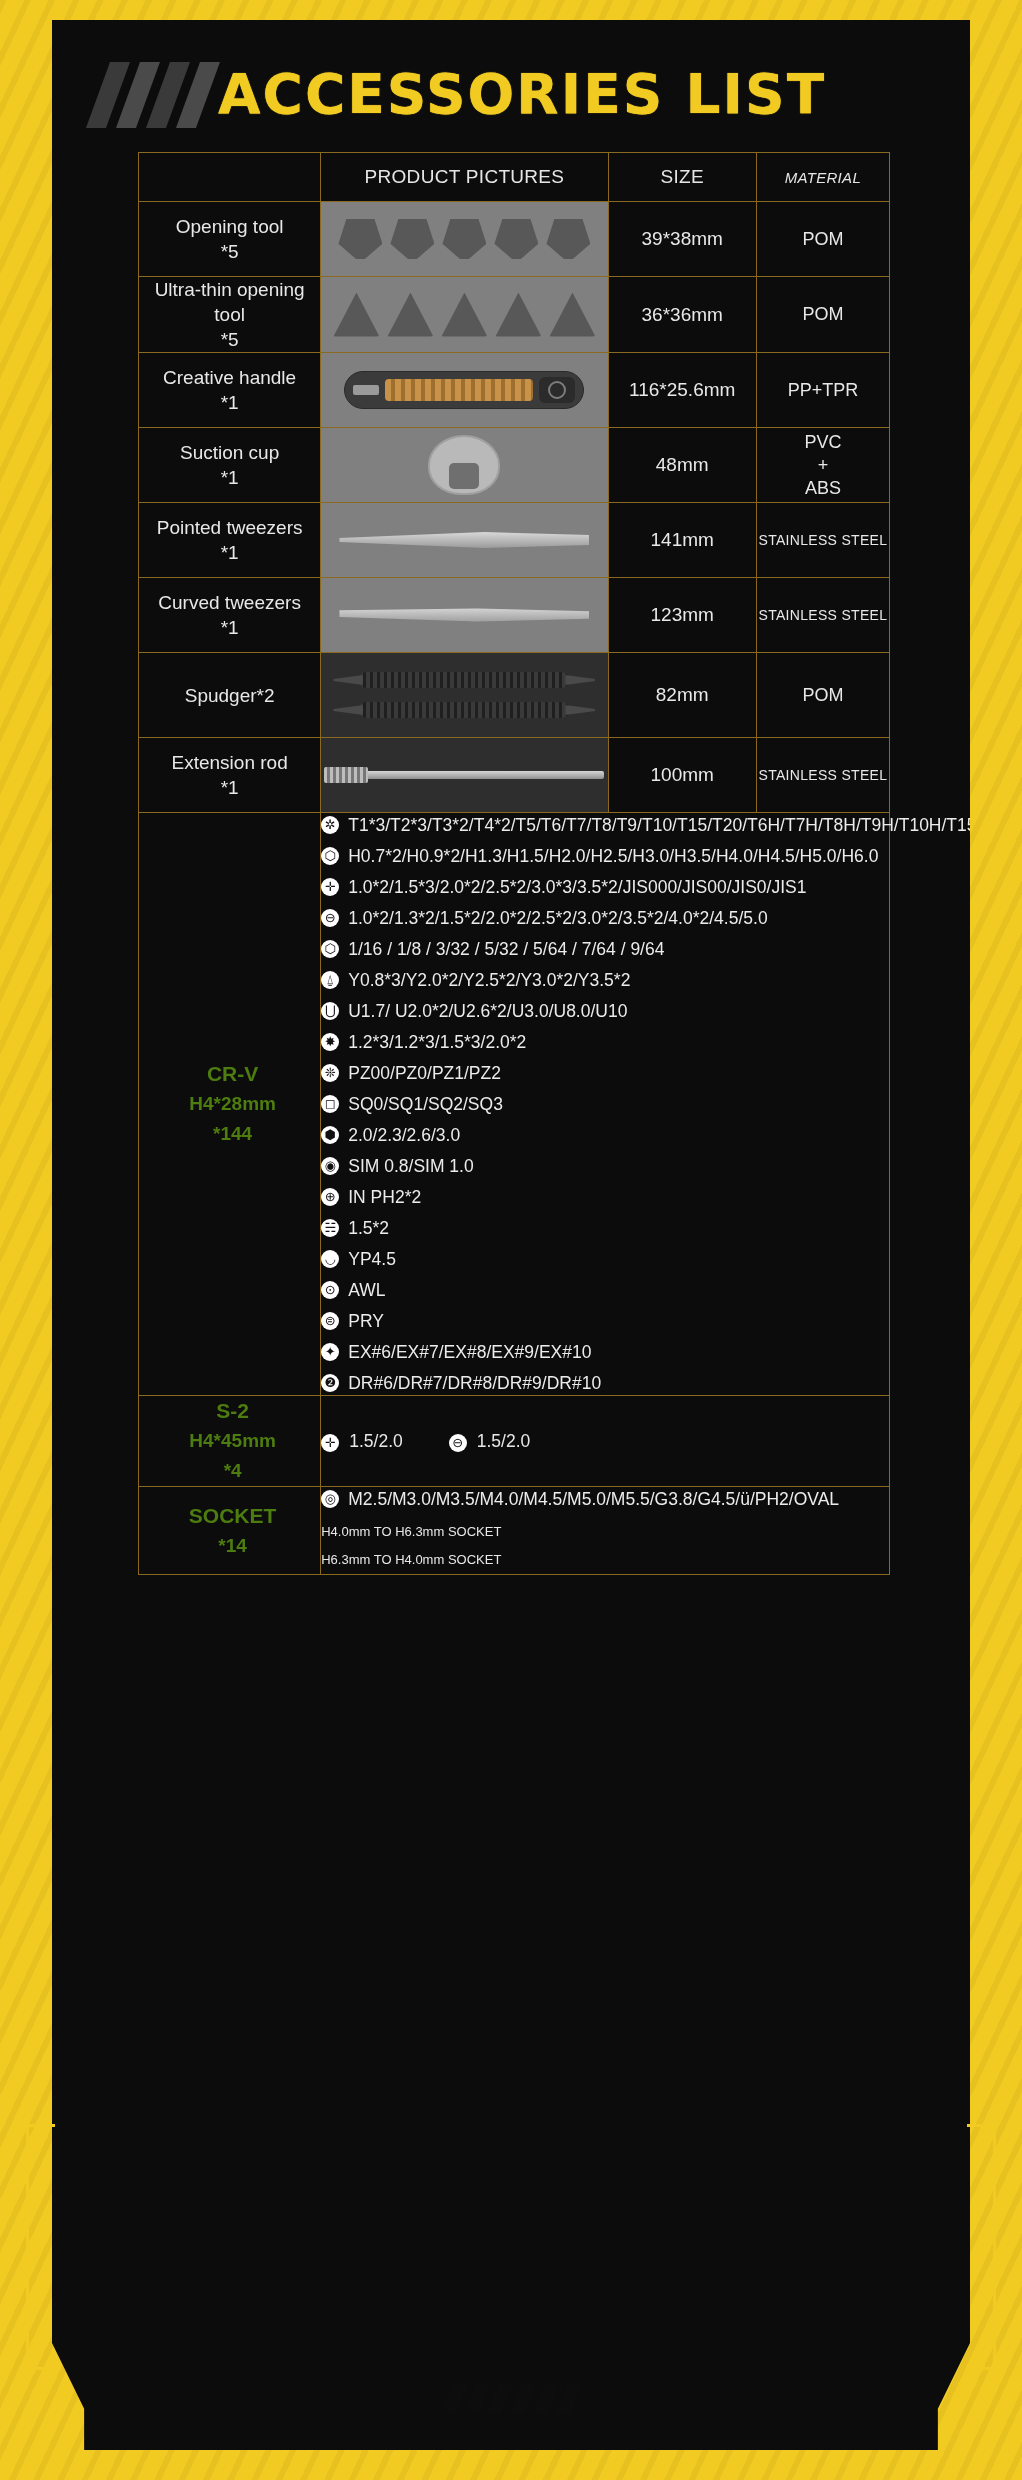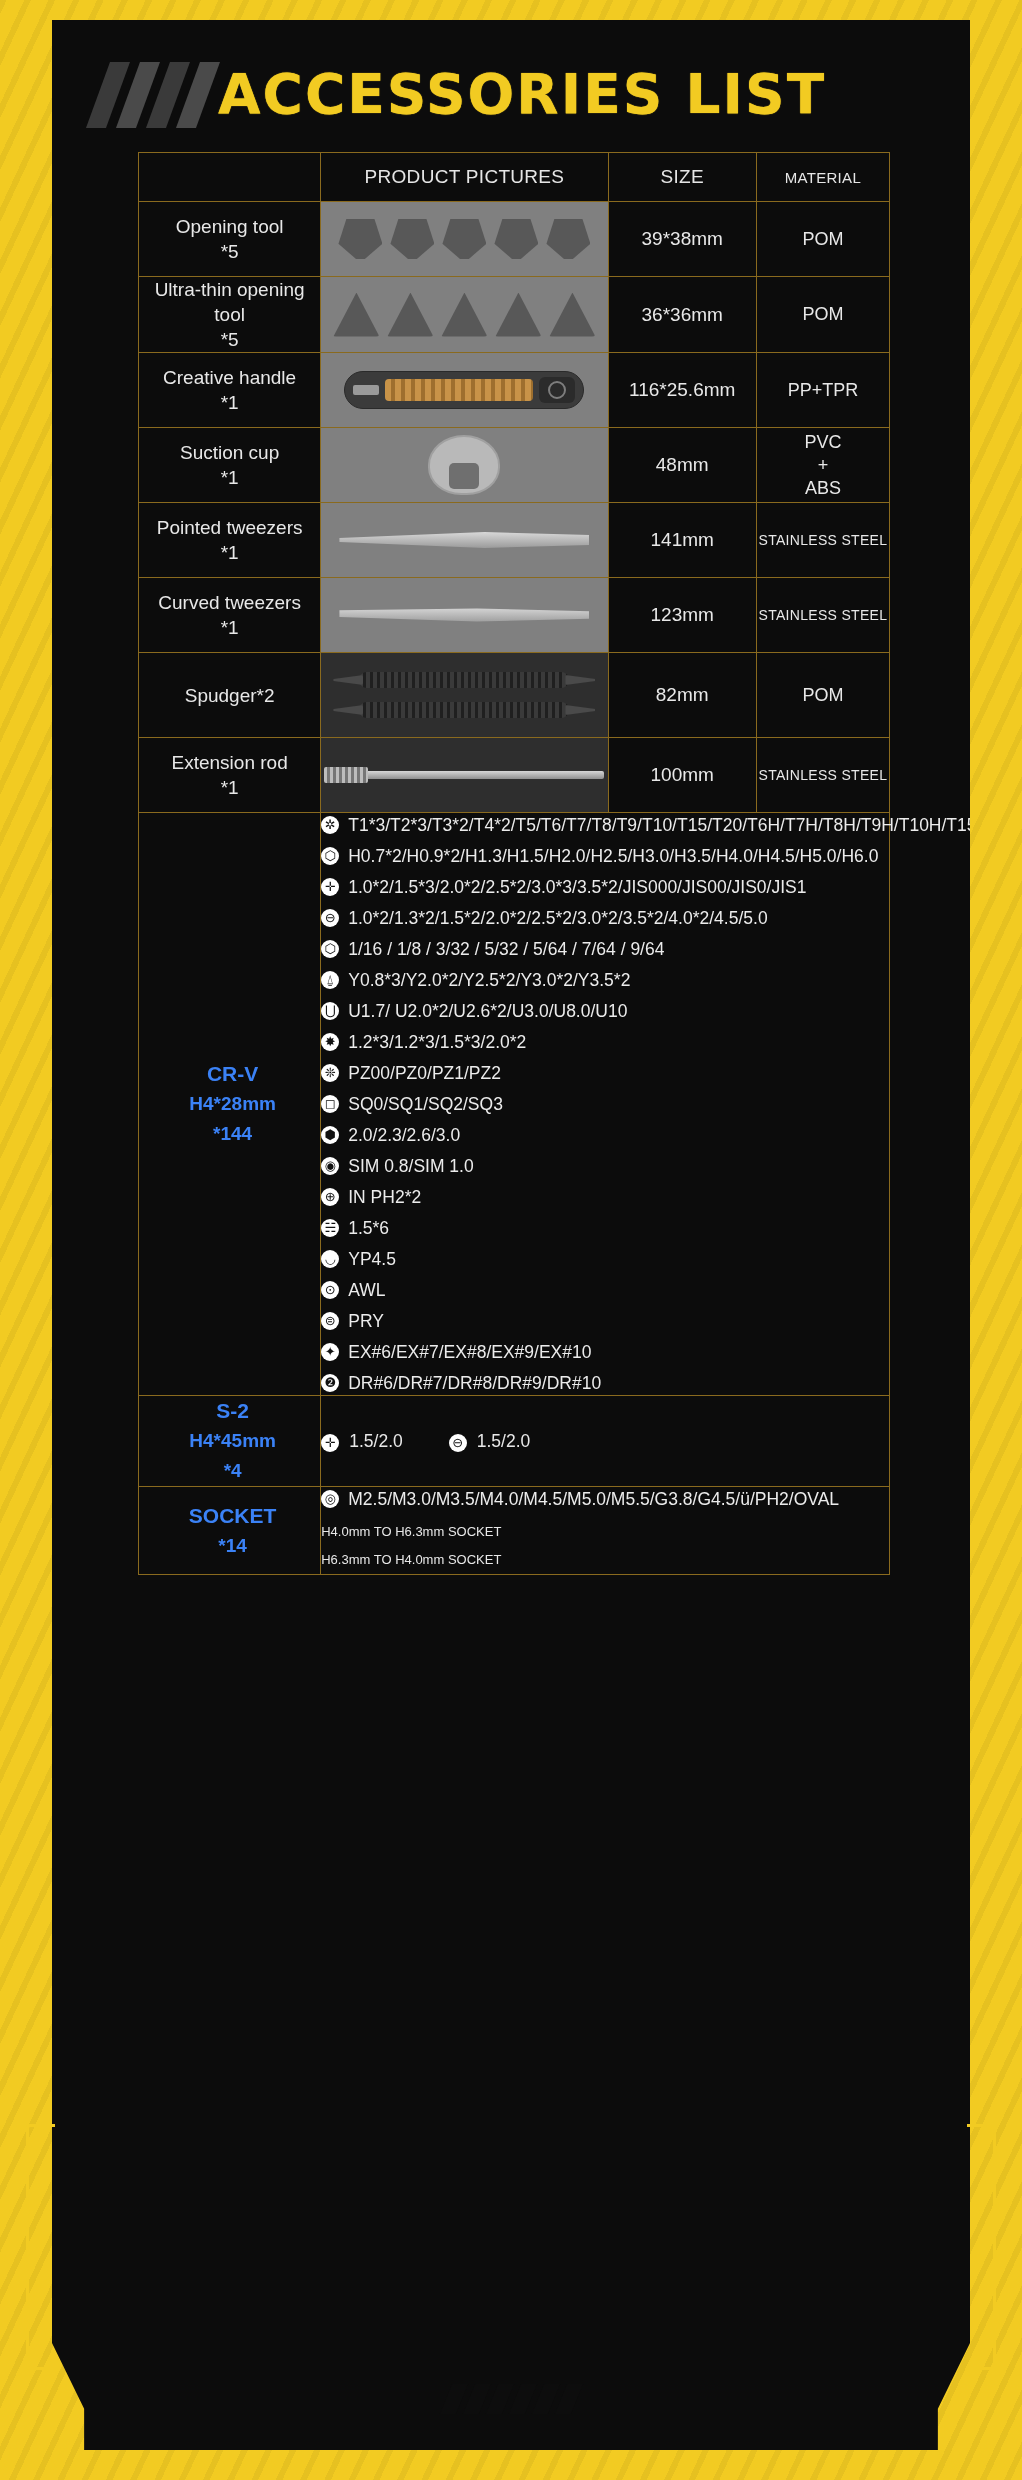--- a/index.html
+++ b/index.html
@@ -149,21 +149,21 @@
   col.c-mat   { width: 133px; }
 
   
   tr.head td {
     height: 48px;
     text-align: center;
     color: #e6e6e6;
     font-size: 19px;
     letter-spacing: .3px;
   }
-  tr.head td.mat { font-size: 15px; }
+  tr.head td.mat { font-size: 15px; font-style: italic; }
   tr.head td.blank { background: #0c0c0c; }
 
   td.name {
     text-align: center;
     color: #f2cb22;
     font-size: 19px;
     line-height: 25px;
     padding: 8px 4px;
   }
   td.name .qty { display: block; }
@@ -314,21 +314,21 @@
   td.bits-inline {
     padding: 16px;
     font-size: 17.5px;
     color: #ececec;
   }
   .inline-row { display:flex; align-items:center; gap: 10px; }
   .inline-row .sp { width: 26px; }
   .socket-lines { line-height: 28px; font-size: 13px; }
 
   td.name.cat {
-    color: #3b82f6;
+    color: #4d7c0f;
     font-size: 21px;
     line-height: 30px;
     font-weight: bold;
     padding-left: 6px;
   }
   td.name.cat .sub { font-weight: bold; font-size: 19px; display:block; }
 </style>
 </head>
 <body>
 
@@ -544,21 +544,21 @@
                   <div class="bit-line">
                     <span class="bit-ic">◉</span>
                     <span class="bit-txt">SIM 0.8/SIM 1.0</span>
                   </div>
                   <div class="bit-line">
                     <span class="bit-ic">⊕</span>
                     <span class="bit-txt">IN PH2*2</span>
                   </div>
                   <div class="bit-line">
                     <span class="bit-ic">☵</span>
-                    <span class="bit-txt">1.5*6</span>
+                    <span class="bit-txt">1.5*2</span>
                   </div>
                   <div class="bit-line">
                     <span class="bit-ic">◡</span>
                     <span class="bit-txt">YP4.5</span>
                   </div>
                   <div class="bit-line">
                     <span class="bit-ic">⊙</span>
                     <span class="bit-txt">AWL</span>
                   </div>
                   <div class="bit-line">

